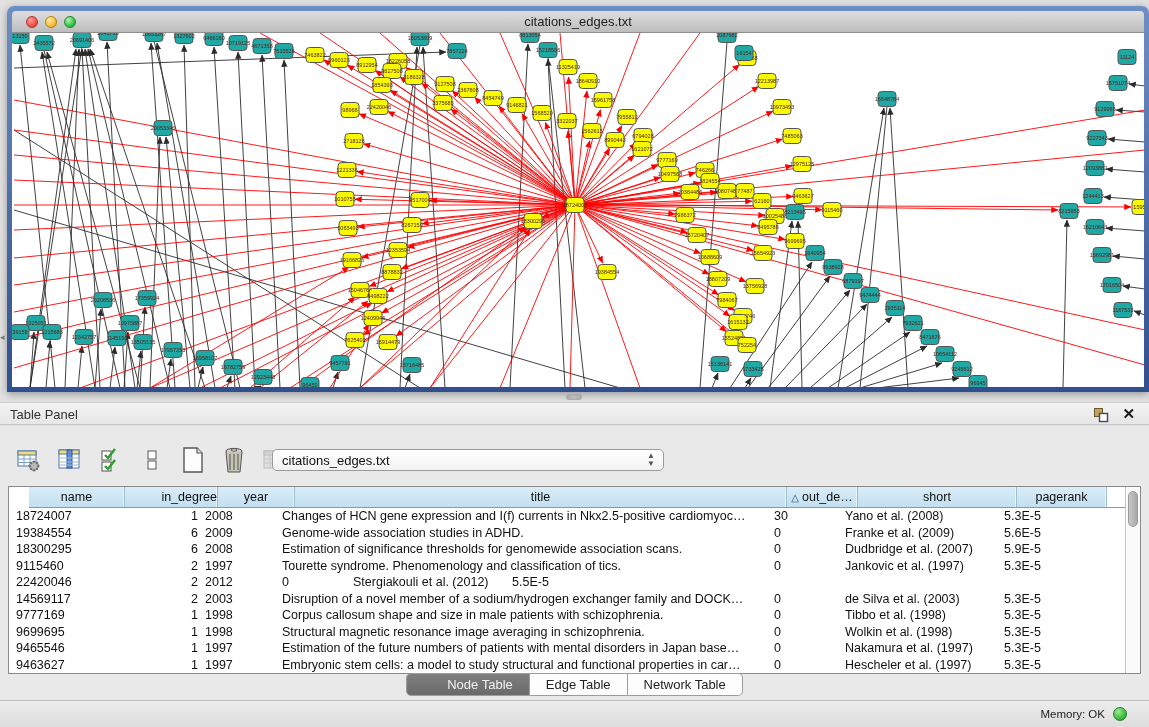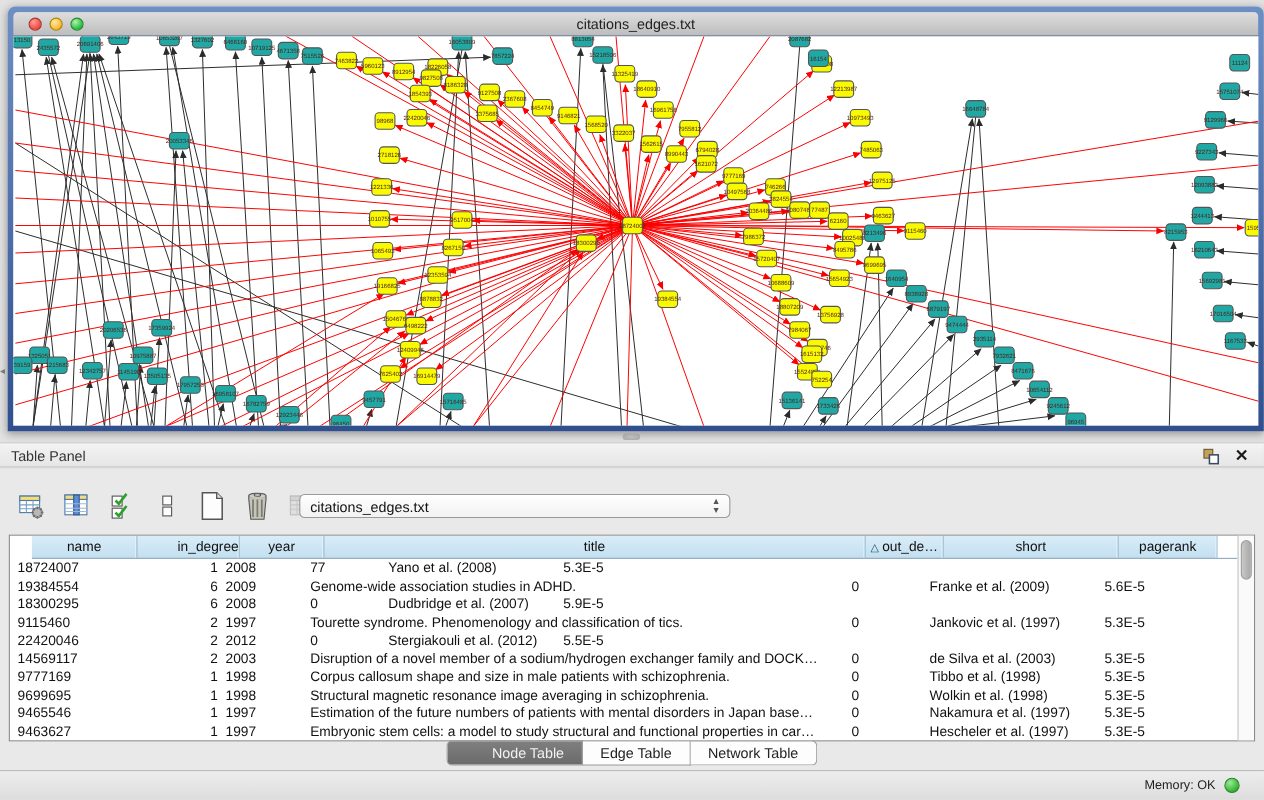--- a/index.html
+++ b/index.html
@@ -898,37 +898,39 @@
           <div class="th c4"><span class="sort-tri">△</span>out_de…</div>
           <div class="th c5">short</div>
           <div class="th c6">pagerank</div>
           <div class="th cfill" style="background: rgb(255, 255, 255); border-right: none; box-shadow: none;"></div>
         </div>
       <div id="tbody">
           <div class="trow">
             <div class="td c0">18724007</div>
             <div class="td c1">1</div>
             <div class="td c2">2008</div>
-            <div class="td c4">77</div>
+            <div class="td c3">Changes of HCN gene expression and I(f) currents in Nkx2.5-positive cardiomyoc…</div>
+            <div class="td c4">30</div>
             <div class="td c5">Yano et al. (2008)</div>
             <div class="td c6">5.3E-5</div>
           </div>
           <div class="trow">
             <div class="td c0">19384554</div>
             <div class="td c1">6</div>
             <div class="td c2">2009</div>
             <div class="td c3">Genome-wide association studies in ADHD.</div>
             <div class="td c4">0</div>
             <div class="td c5">Franke et al. (2009)</div>
             <div class="td c6">5.6E-5</div>
           </div>
           <div class="trow">
             <div class="td c0">18300295</div>
             <div class="td c1">6</div>
             <div class="td c2">2008</div>
+            <div class="td c3">Estimation of significance thresholds for genomewide association scans.</div>
             <div class="td c4">0</div>
             <div class="td c5">Dudbridge et al. (2007)</div>
             <div class="td c6">5.9E-5</div>
           </div>
           <div class="trow">
             <div class="td c0">9115460</div>
             <div class="td c1">2</div>
             <div class="td c2">1997</div>
             <div class="td c3">Tourette syndrome. Phenomenology and classification of tics.</div>
             <div class="td c4">0</div>

